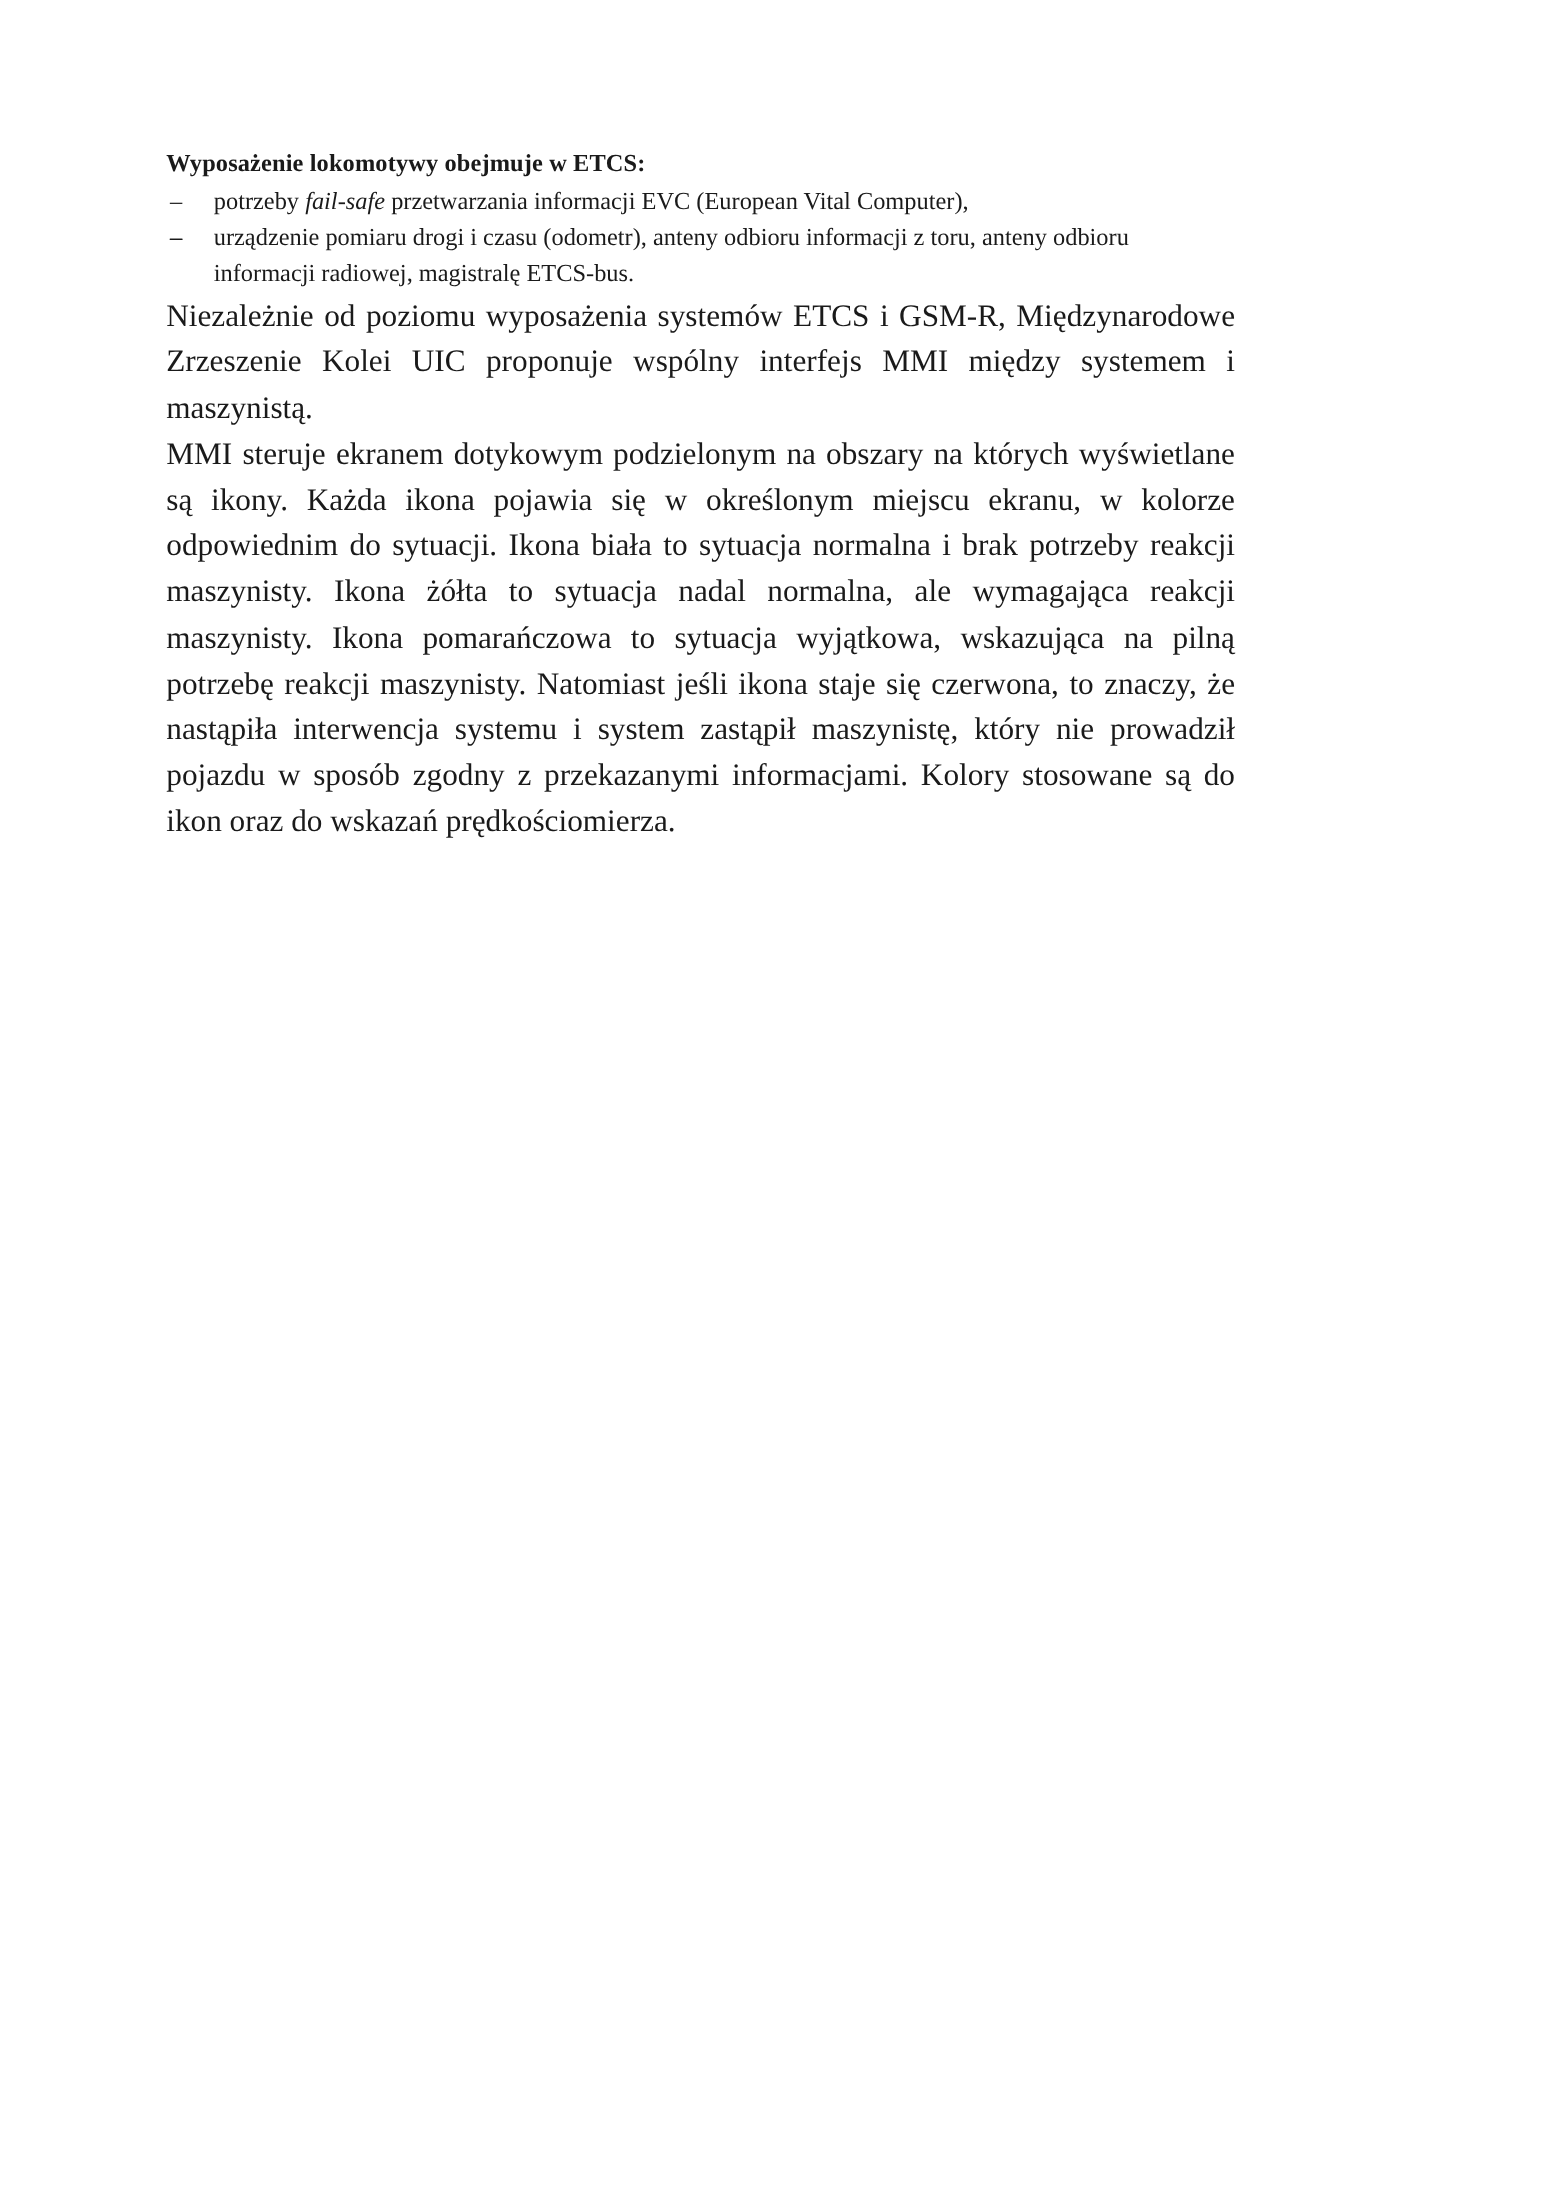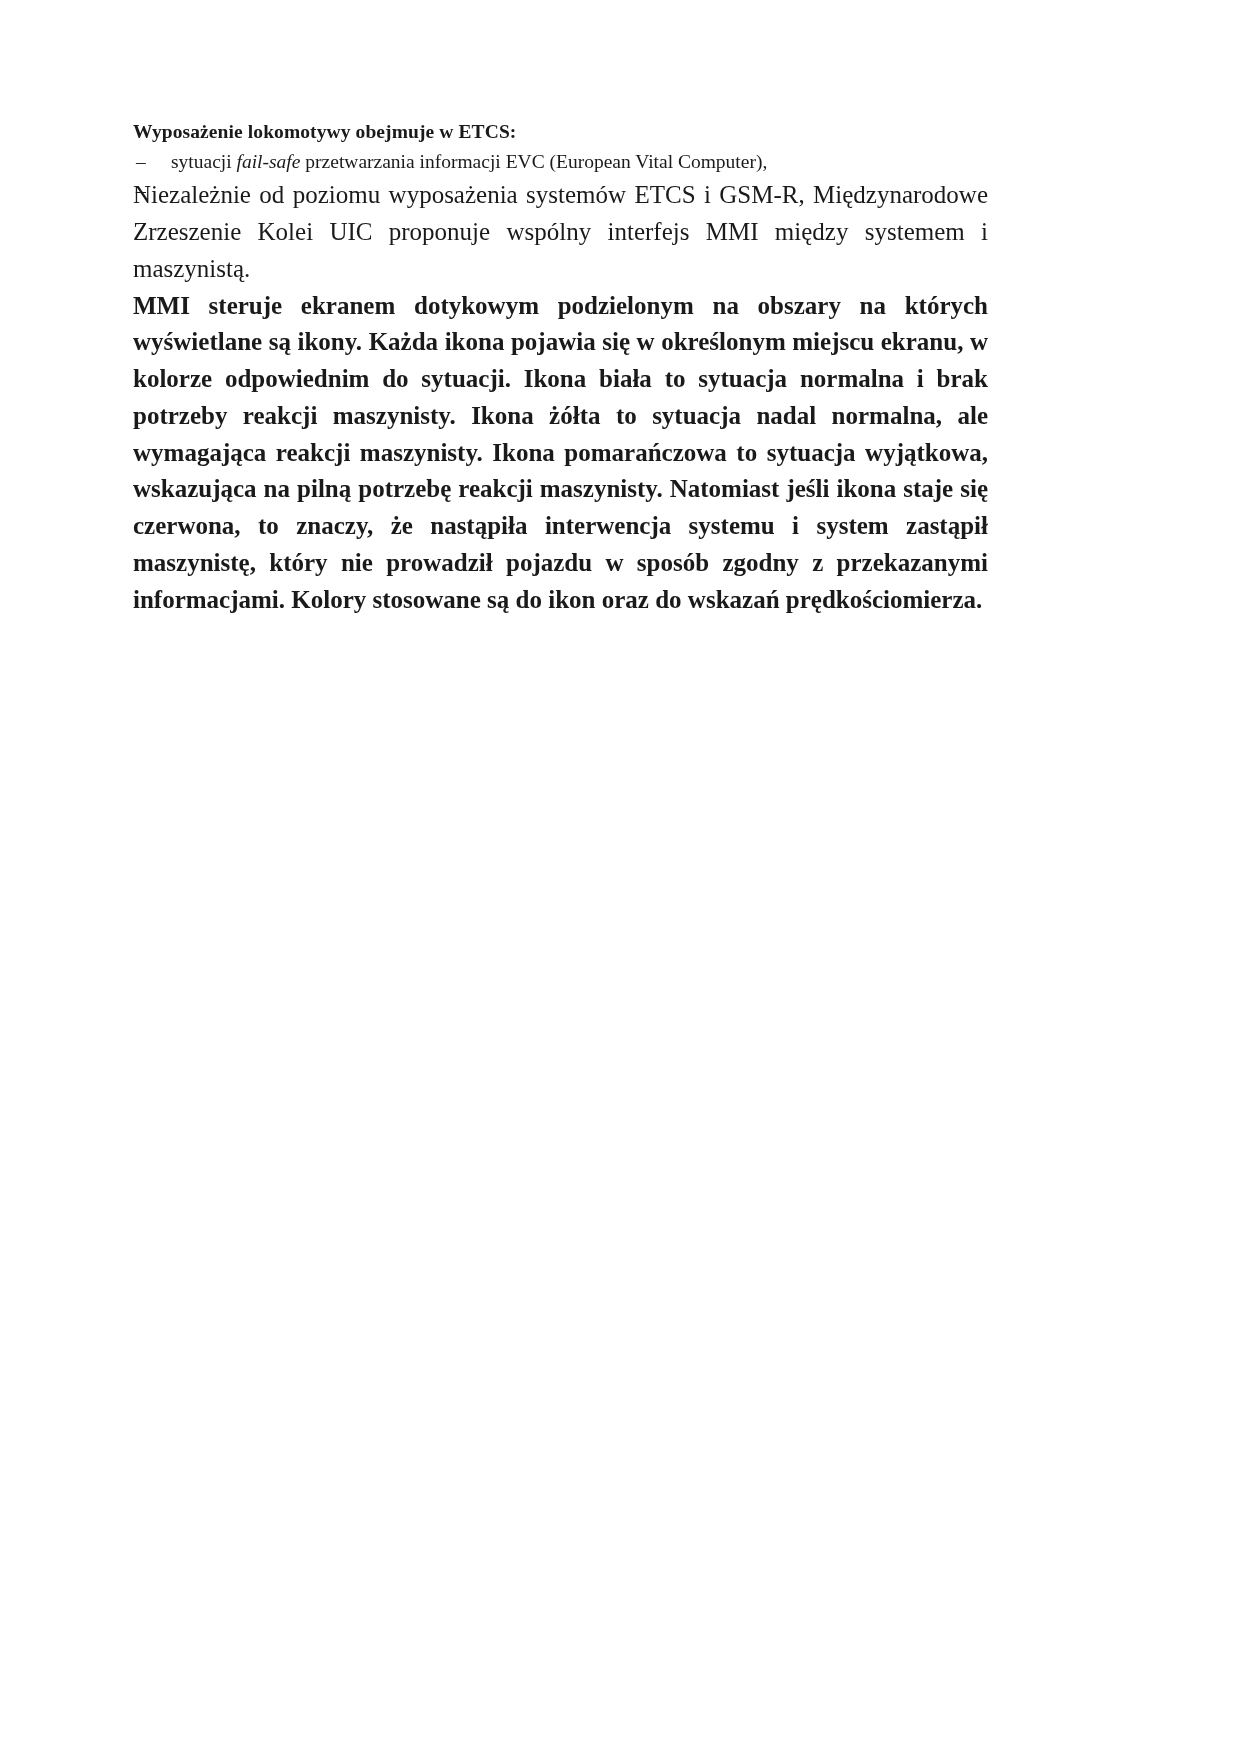--- a/index.html
+++ b/index.html
@@ -52,40 +52,39 @@
   }
   .italic { font-style: italic; text-align: right; }
   p.para {
     font-size: 25px;
     line-height: 1.47;
     margin: 0;
     text-align: justify;
   }
   p.para.tight {
     text-align: justify;
-    font-weight: bold;
   }
 </style>
 </head>
 <body>
 
 <div class="page">
   <div class="content">
 
     <h1 class="heading"><span>Wyposażenie lokomotywy obejmuje w ETCS</span><span class="normal">:</span></h1>
 
     <ul class="bullets">
       <li>
-        <span class="dash">–</span><span>sytuacji </span><span class="italic">fail-safe</span><span> przetwarzania informacji EVC (European Vital Computer),</span>
+        <span class="dash">–</span><span>potrzeby </span><span class="italic">fail-safe</span><span> przetwarzania informacji EVC (European Vital Computer),</span>
       </li>
       <li>
         <span class="dash">–</span>
       </li>
       <li>
-        <span class="dash">–</span>
+        <span class="dash">–</span><span>urządzenie pomiaru drogi i czasu (odometr), anteny odbioru informacji z toru, anteny odbioru informacji radiowej, magistralę ETCS-bus.</span>
       </li>
     </ul>
 
     <p class="para">Niezależnie od poziomu wyposażenia systemów ETCS i GSM-R, Międzynarodowe Zrzeszenie Kolei UIC proponuje wspólny interfejs MMI między systemem i maszynistą.</p>
     <p class="para tight">MMI steruje ekranem dotykowym podzielonym na obszary na których wyświetlane są ikony. Każda ikona pojawia się w określonym miejscu ekranu, w kolorze odpowiednim do sytuacji. Ikona biała to sytuacja normalna i brak potrzeby reakcji maszynisty. Ikona żółta to sytuacja nadal normalna, ale wymagająca reakcji maszynisty. Ikona pomarańczowa to sytuacja wyjątkowa, wskazująca na pilną potrzebę reakcji maszynisty. Natomiast jeśli ikona staje się czerwona, to znaczy, że nastąpiła interwencja systemu i system zastąpił maszynistę, który nie prowadził pojazdu w sposób zgodny z przekazanymi informacjami. Kolory stosowane są do ikon oraz do wskazań prędkościomierza.</p>
 
   </div>
 </div>
 
 </body></html>

